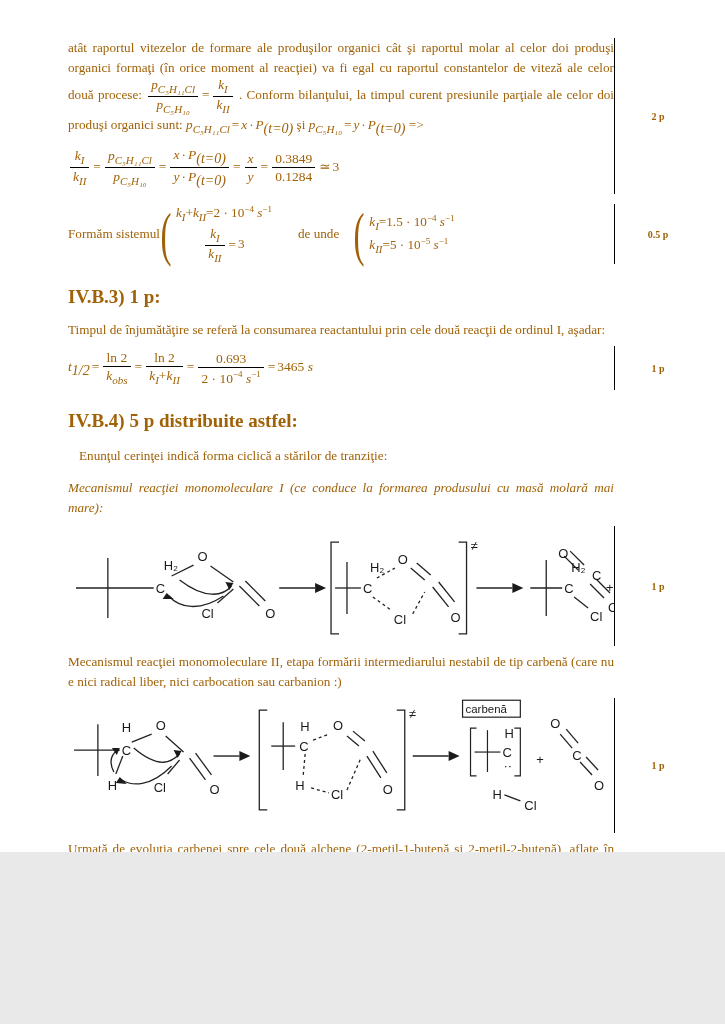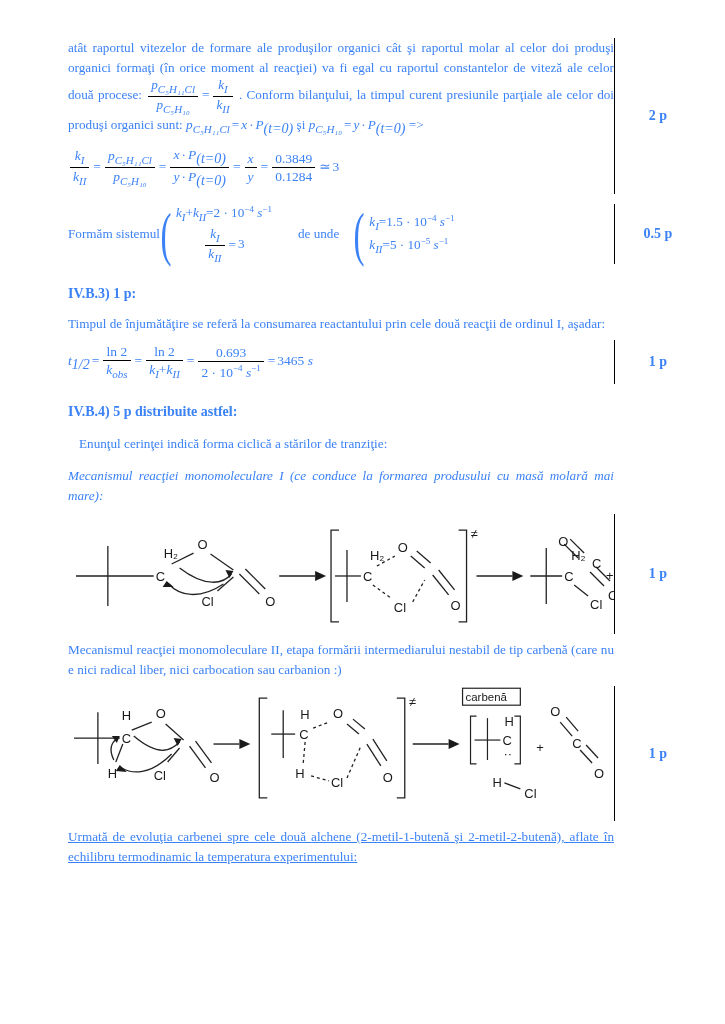--- a/index.html
+++ b/index.html
@@ -1,35 +1,35 @@
 <!DOCTYPE html>
 <html><head>
 <meta charset="utf-8">
 <style>
   html,body{margin:0;padding:0;background:#e9e9e9;}
-  .page{width:725px;height:1024px;background:#ffffff;position:relative;overflow:hidden;
-        font-family:"Liberation Serif", serif;color:#3b82f6;}
+  .page{width:725px;height:852px;background:#ffffff;position:relative;overflow:hidden;
+        font-family:"Liberation Serif", serif;color:#a16207;}
   .content{position:absolute;left:68px;top:38px;width:640px;}
   .para{margin:0;font-size:13.2px;line-height:20px;}
   .j{text-align:justify;}
   .row{display:flex;align-items:stretch;}
   .row-main{flex:0 0 546px;width:546px;}
   .row-score{width:86px;border-left:1.6px solid #000;display:flex;align-items:center;justify-content:center;
-             font-size:14px;font-weight:bold;}
+             font-size:10px;font-weight:bold;}
   i{font-family:"Liberation Serif", serif;}
   .mrow{white-space:nowrap;}
   .op{padding:0 2px;}
   sub.msub{font-size:11px;font-style:italic;}
   sub.mss{font-size:14px;font-style:italic;}
   sup.msup{font-size:9px;}
   .frac{display:inline-block;vertical-align:middle;text-align:center;line-height:1.12;margin:0 2px;}
   .frac .num{display:block;border-bottom:1px solid #000;padding:0 3px 1px;}
   .frac .den{display:block;padding:1px 3px 0;}
   .display-math{font-size:13.5px;margin:8px 0 6px;}
-  .heading{font-size:14px;font-weight:bold;margin:0;}
+  .heading{font-size:19px;font-weight:bold;margin:0;}
   .sys{display:flex;align-items:center;font-size:13.2px;}
   .brace{font-size:60px;font-weight:300;line-height:56px;display:inline-block;transform:scaleX(.55);margin:0 -4px;}
   .sys-col{display:inline-flex;flex-direction:column;align-items:center;gap:4px;padding:0 4px;}
   .sys-col .r{white-space:nowrap;}
   .diag{display:block;}
   .diag text{font-family:"Liberation Sans", sans-serif;font-size:13px;fill:#1a1a1a;}
   .diag .sm{font-size:11.5px;}
   .footer{position:absolute;left:68px;right:58px;top:944px;display:flex;justify-content:space-between;
           font-family:"Liberation Sans", sans-serif;font-size:13px;font-weight:bold;line-height:16.5px;}
   .pg-num{font-family:"Liberation Serif", serif;font-weight:normal;font-size:13.5px;padding:0 3px;}

